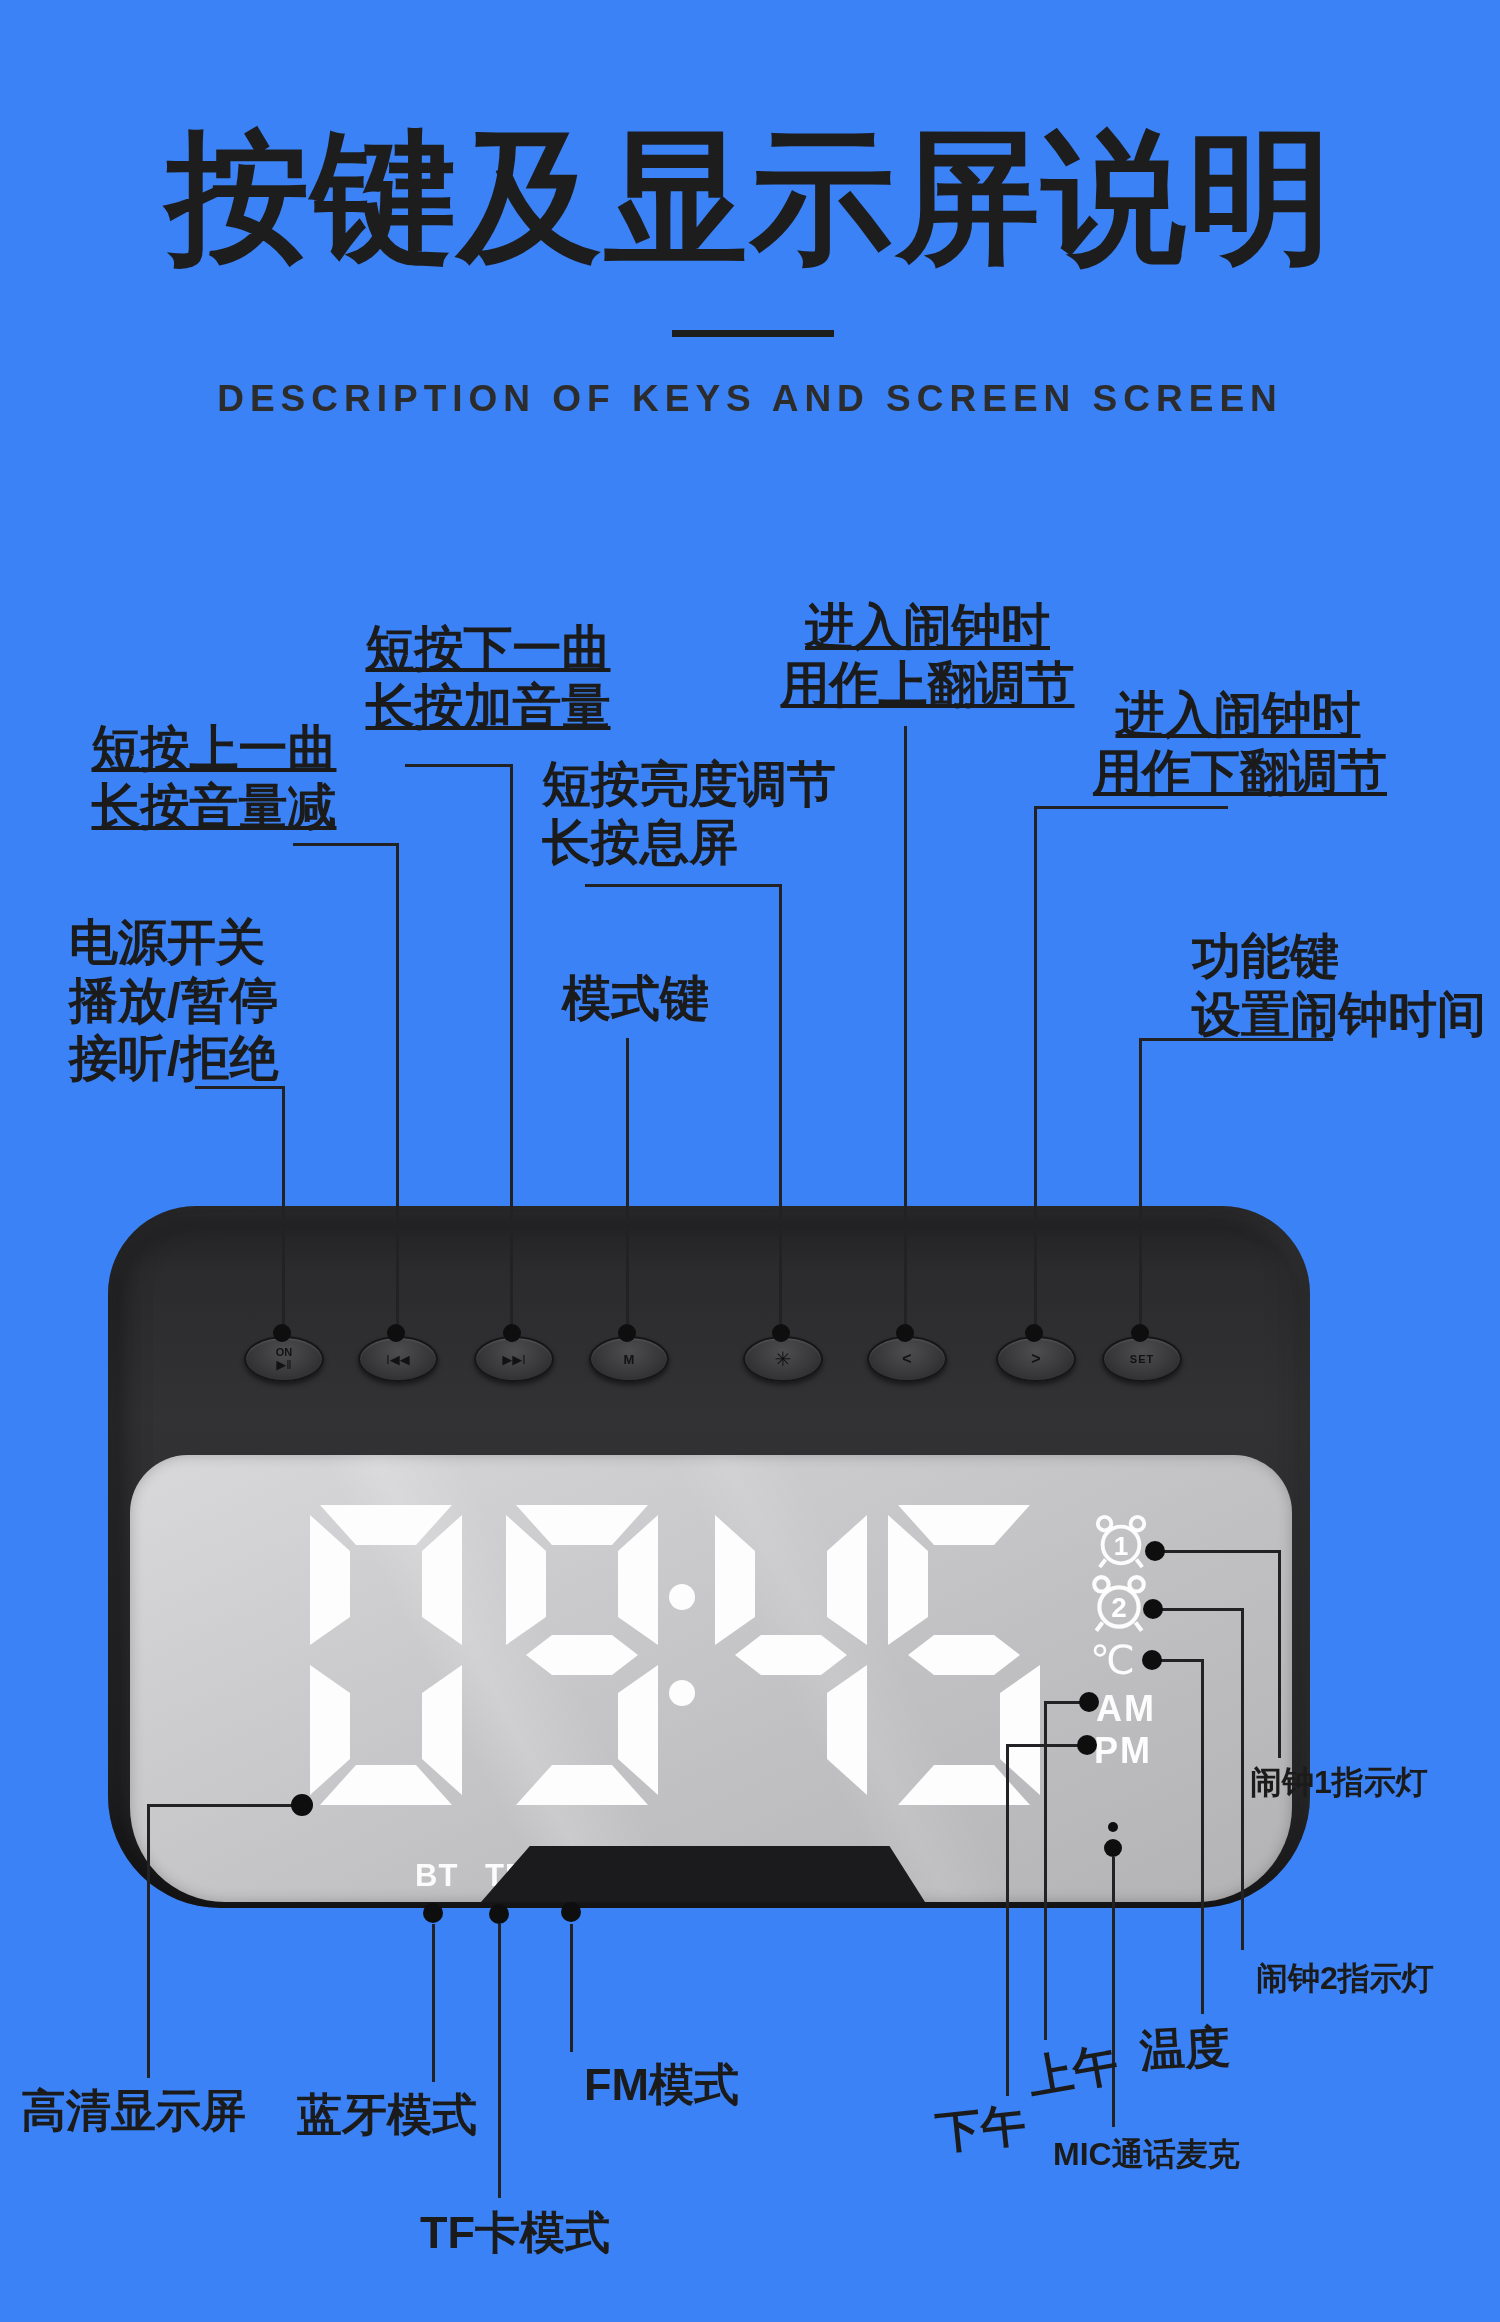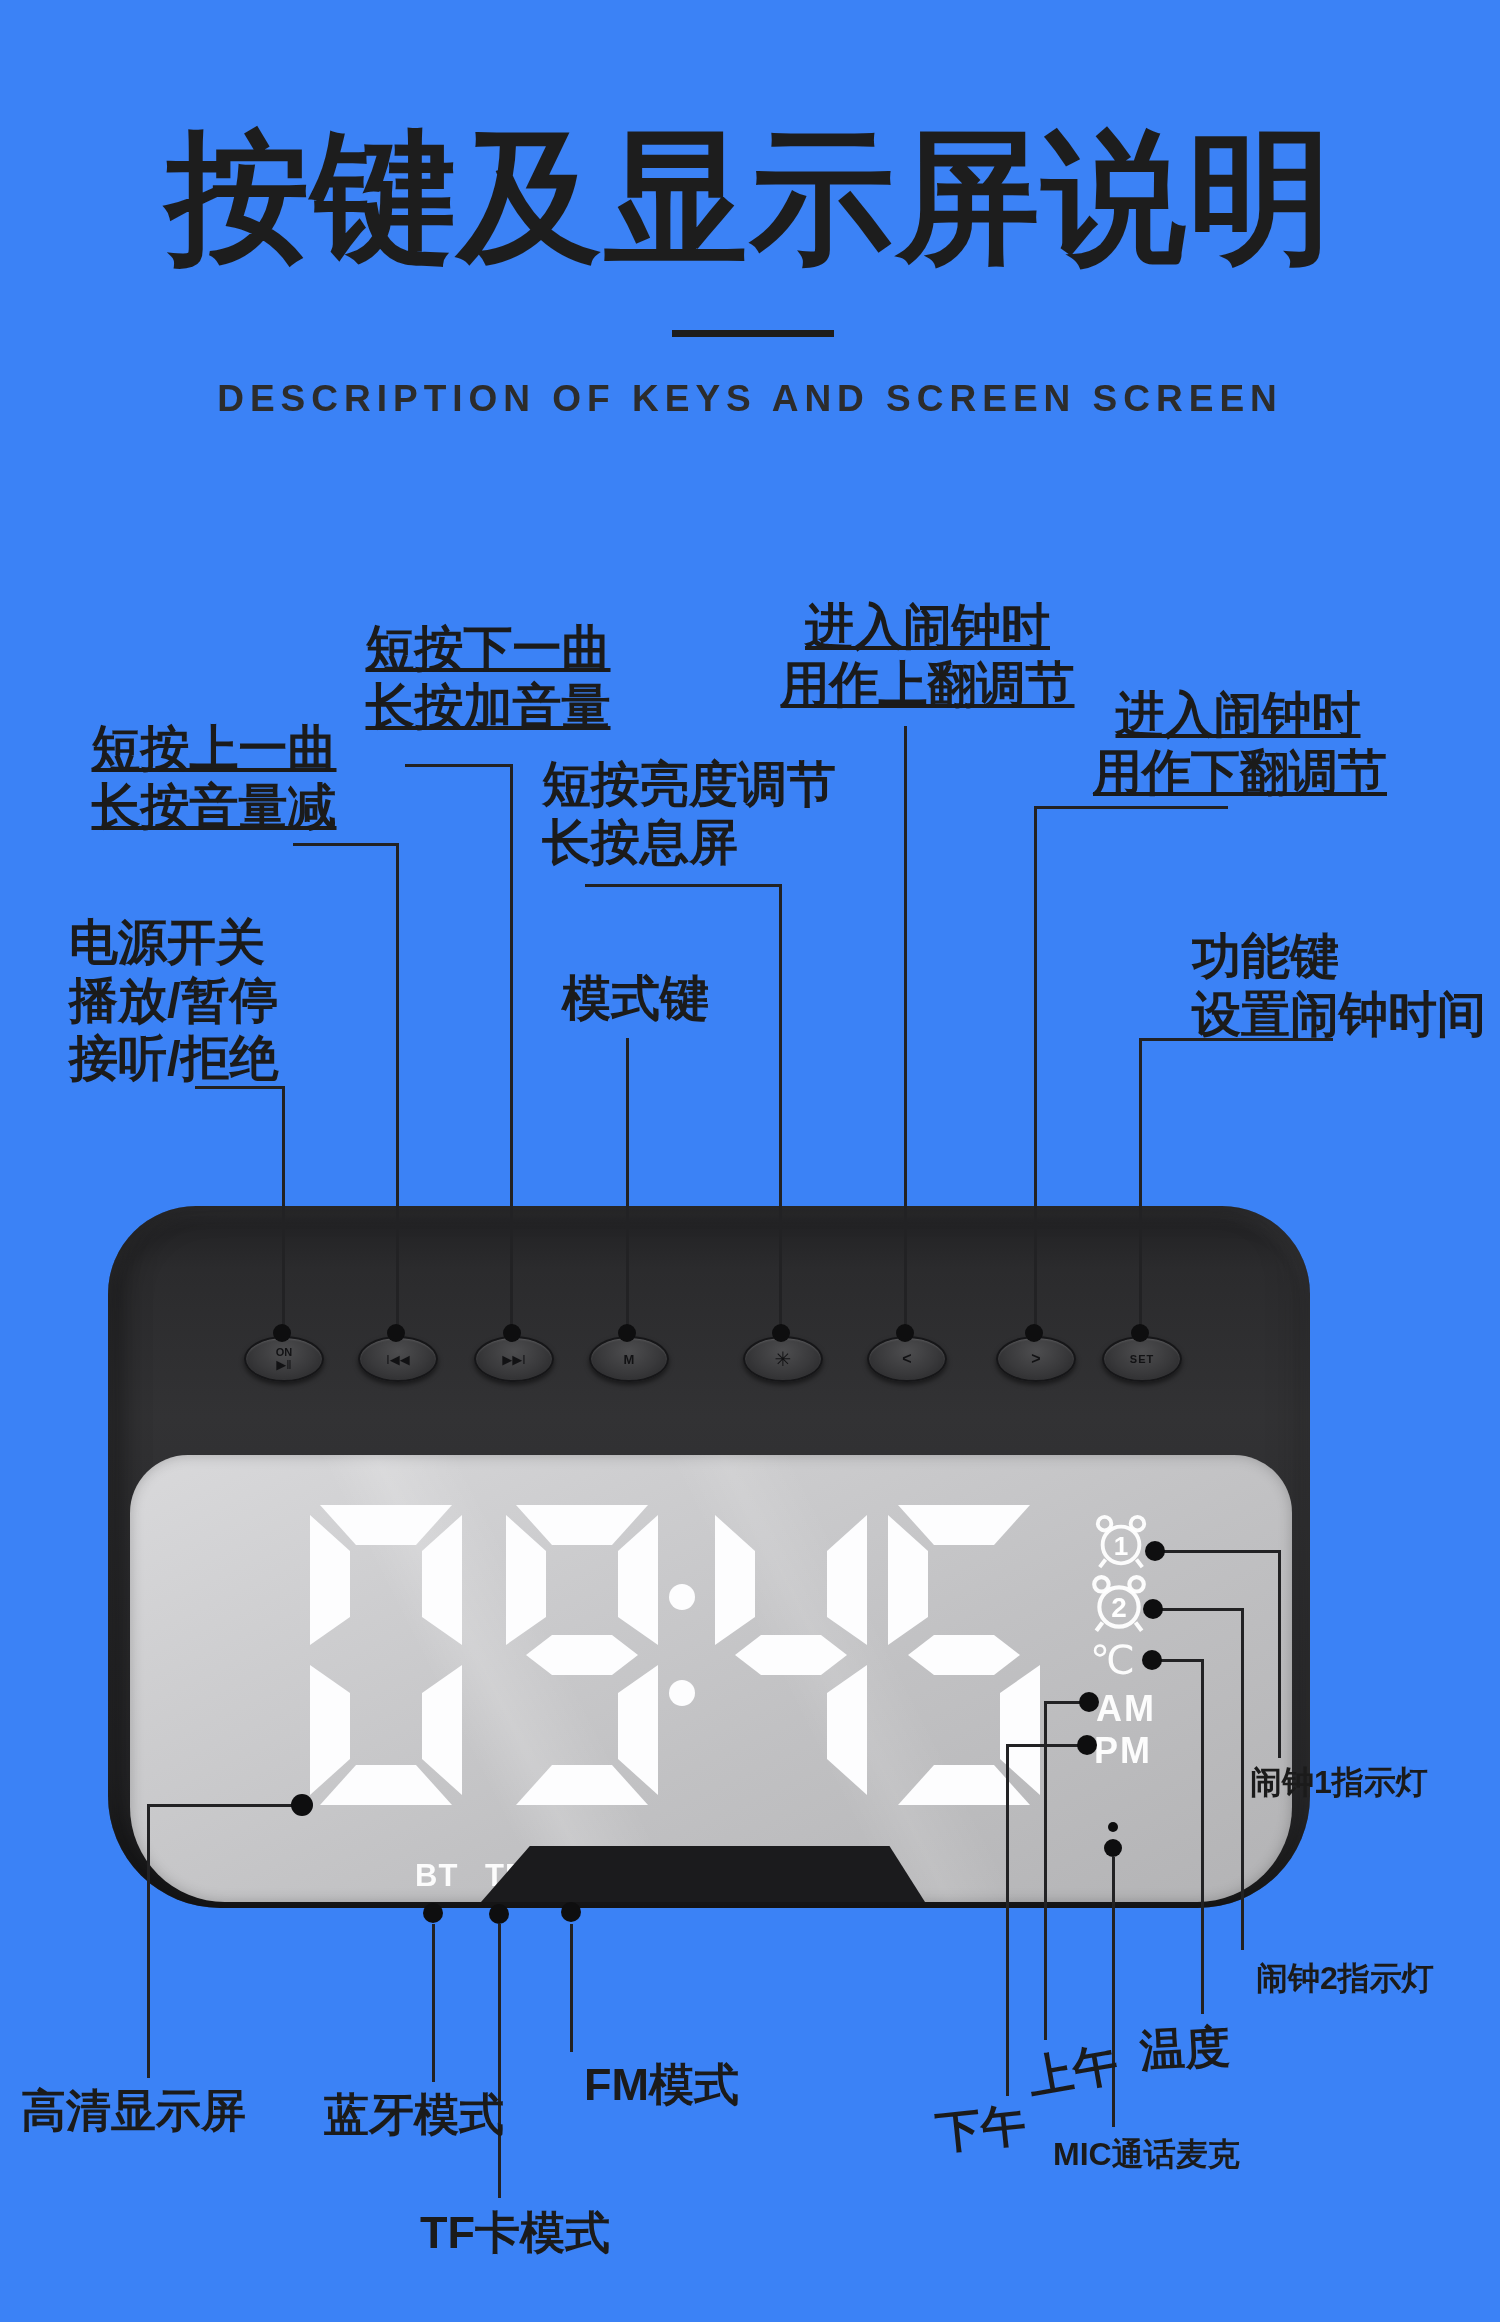--- a/index.html
+++ b/index.html
@@ -96,21 +96,21 @@
   <div class="abs lbl center" style="left:1093px;top:686px;width:290px;">
     <div>进入闹钟时</div>
     <div>用作下翻调节</div>
   </div>
   <div class="abs lbl" style="left:1192px;top:914px;margin-top:14px;">
     <div>功能键</div>
     <div>设置闹钟时间</div>
   </div>
 
   <div class="abs lbl small" style="left:21px;top:2084px;">高清显示屏</div>
-  <div class="abs lbl small" style="left:324px;top:2088px;">蓝牙模式</div>
+  <div class="abs lbl small" style="left:297px;top:2088px;">蓝牙模式</div>
   <div class="abs lbl small" style="left:584px;top:2058px;">FM模式</div>
   <div class="abs lbl small" style="left:420px;top:2206px;">TF卡模式</div>
   <div class="abs lbl small rot-m6" style="left:936px;top:2102px;">下午</div>
   <div class="abs lbl small rot-m10" style="left:1028px;top:2044px;">上午</div>
   <div class="abs lbl small rot-m3" style="left:1140px;top:2022px;">温度</div>
   <div class="abs lbl tiny" style="left:1053px;top:2136px;">MIC通话麦克</div>
   <div class="abs lbl tiny" style="left:1250px;top:1764px;">闹钟1指示灯</div>
   <div class="abs lbl tiny" style="left:1256px;top:1960px;">闹钟2指示灯</div>
 
   <div class="abs device"></div>

